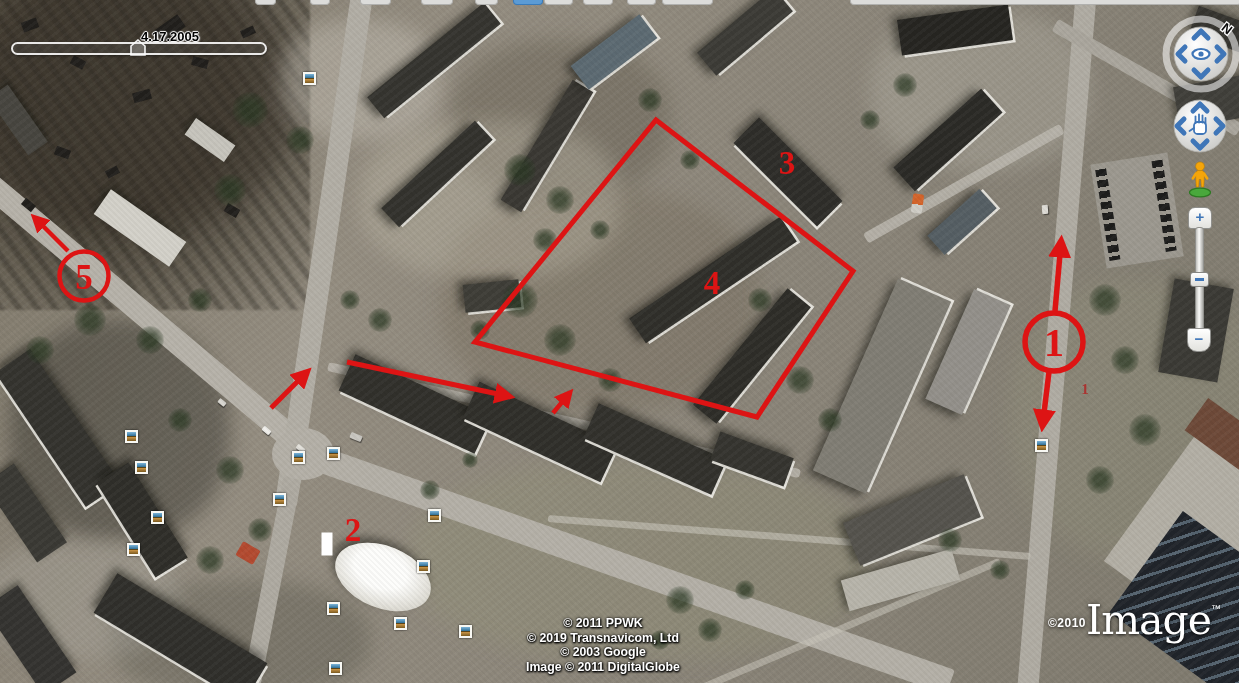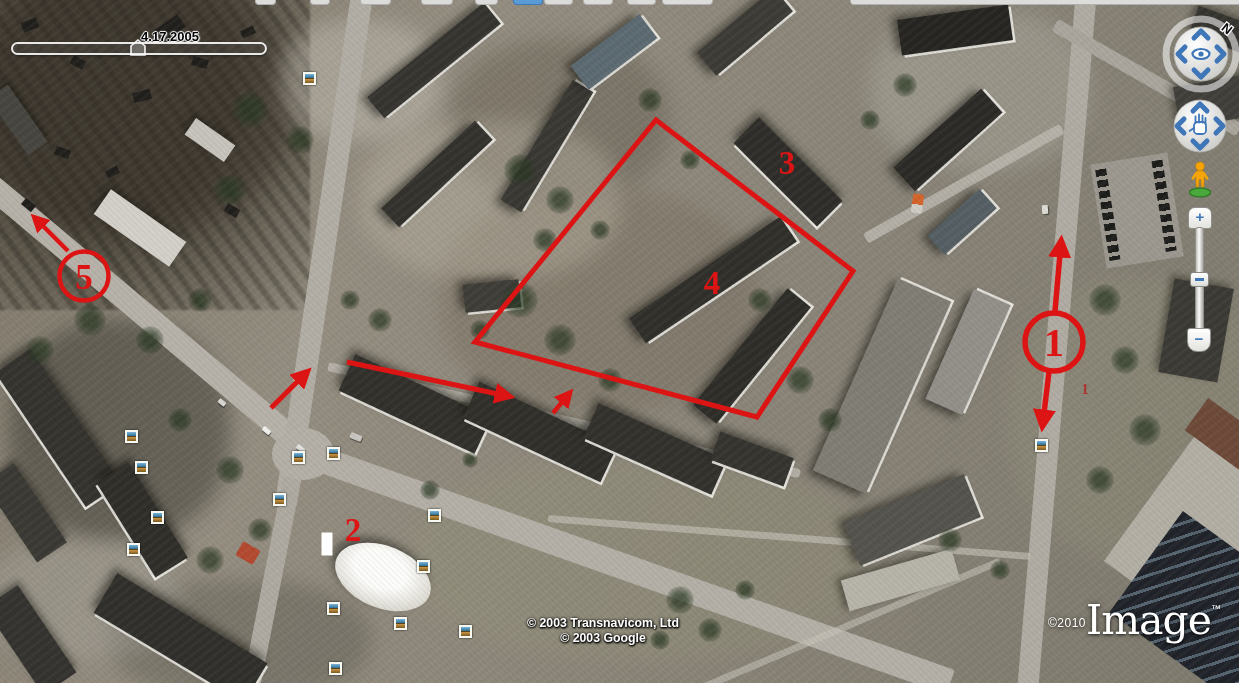--- a/index.html
+++ b/index.html
@@ -75,21 +75,21 @@
     border:1px solid #90908c;border-radius:3px;cursor:pointer;}
   #zoom-handle{position:absolute;left:1190px;top:272px;width:17px;height:13px;z-index:9;
     background:linear-gradient(#ffffff,#dcdcd8);border:1px solid #858582;border-radius:3px;cursor:grab;}
   #zoom-handle span{display:block;width:9px;height:3px;margin:5px auto 0;background:#3f76b8;}
   
   #attribution{position:absolute;left:418px;top:616px;width:370px;z-index:9;text-align:center;
     color:#fff;font-size:12.3px;font-weight:700;line-height:14.6px;
     text-shadow:0 0 3px #000,0 1px 2px #000,1px 1px 2px rgba(0,0,0,.9);}
   #logo-wrap{position:absolute;left:1048px;top:601px;z-index:9;display:flex;align-items:flex-end;
     color:#fff;text-shadow:0 1px 3px rgba(0,0,0,.65),0 0 6px rgba(0,0,0,.4);}
-  #logo-prefix{font-size:12px;font-weight:400;margin-bottom:10px;letter-spacing:.5px;}
+  #logo-prefix{font-size:12px;font-weight:700;margin-bottom:10px;letter-spacing:.5px;}
   #logo-google{font-family:"DejaVu Serif",serif;font-size:41px;line-height:.95;letter-spacing:-1px;}
   #logo-tm{font-size:10px;margin-bottom:26px;}
 </style>
 </head>
 <body>
 
 <div id="stage">
 
   <div id="map">
     <div id="garden"></div>
@@ -345,22 +345,24 @@
   </div>
 
   <div id="zoom-plus">+</div>
   <div id="zoom-track"></div>
   <div id="zoom-handle">
       <span></span>
     </div>
   <div id="zoom-minus">−</div>
 
   <div id="attribution">
-    <div>© 2003 Transnavicom, Ltd</div>
+    <div>© 2011 PPWK</div>
+    <div>© 2019 Transnavicom, Ltd</div>
     <div>© 2003 Google</div>
+    <div>Image © 2011 DigitalGlobe</div>
   </div>
 
   <div id="logo-wrap">
     <span id="logo-prefix">©2010</span>
     <span id="logo-google">Image</span>
     <span id="logo-tm">™</span>
   </div>
 
 </div>
 

